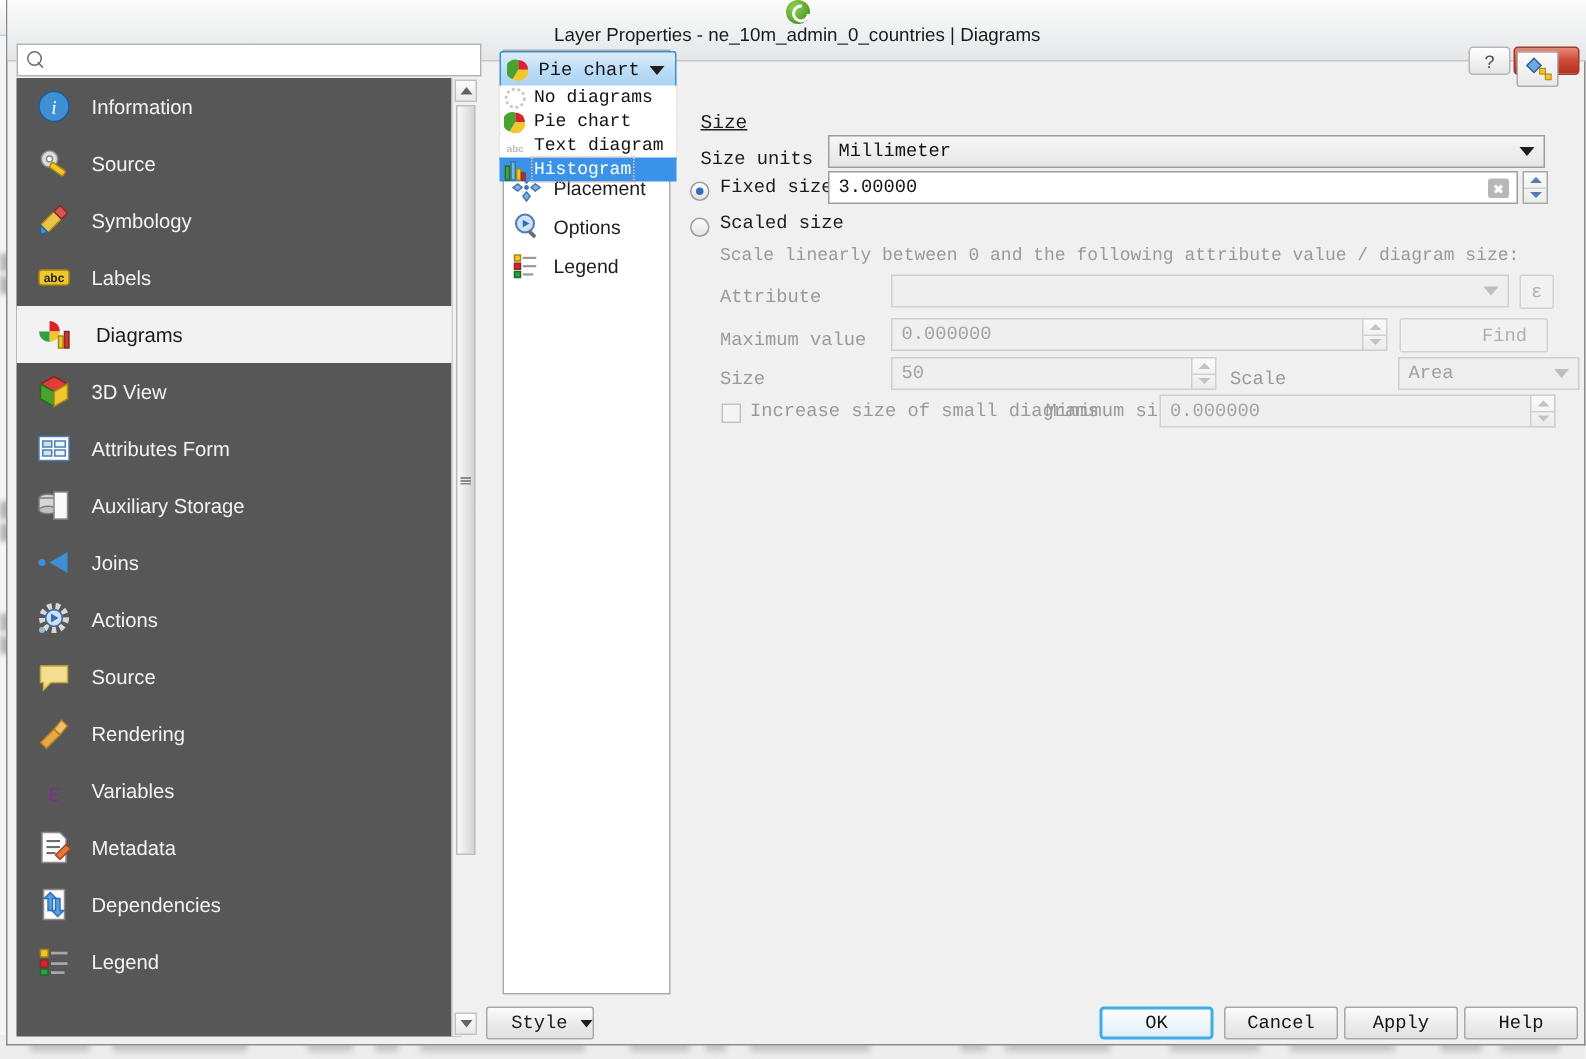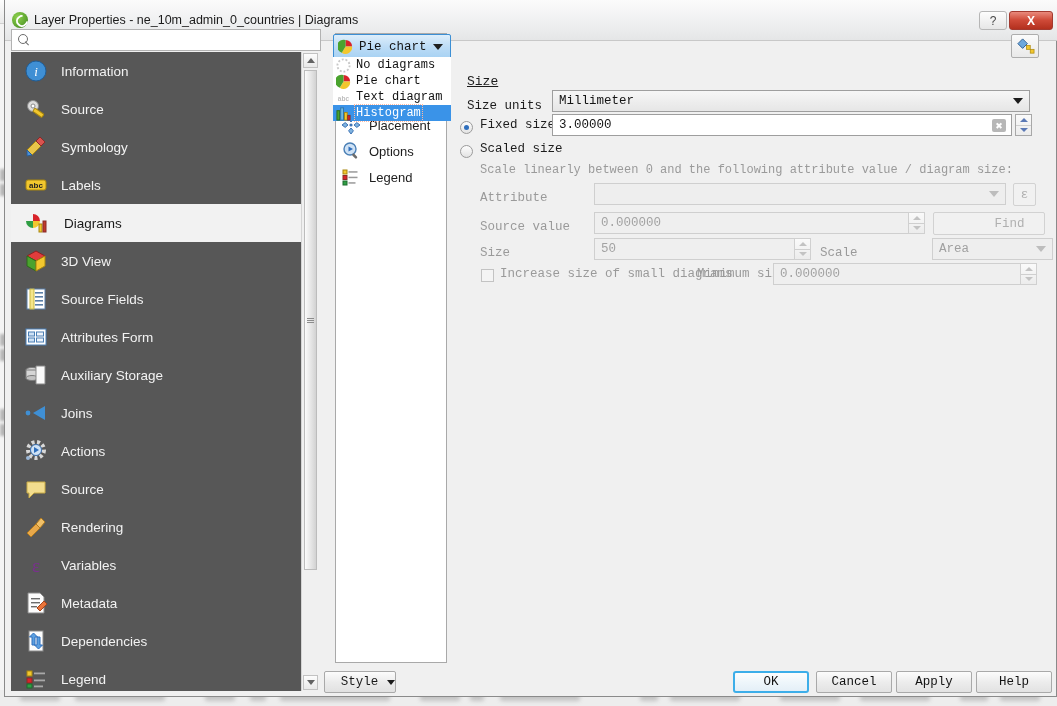--- a/index.html
+++ b/index.html
@@ -52,21 +52,21 @@
     background: #f0f0f0;
     border: 1px solid #8a8a8a;
     border-top: none;
   }
 
   
   #titlebar {
     position: absolute; left: 0; top: 0; width: 1053px; height: 41px;
     background: linear-gradient(#fbfbfb, #eff0f1 55%, #e5e6e7);
     border-bottom: 1px solid #c8c8c8;
-    display: flex; align-items: center;
+    display: flex; align-items: center; flex-direction: column;
   }
   #title-icon {
     width: 16px; height: 16px; margin-left: 7px; margin-right: 6px;
     border-radius: 50%;
     background: radial-gradient(circle at 35% 32%, #8fd14f 0%, #5fa630 58%, #2f6b17 100%);
     position: relative; flex: none;
   }
   #title-icon::after {
     content: ""; position: absolute; left: 4px; top: 3px;
     width: 8px; height: 8px; border-radius: 50%;
@@ -452,31 +452,20 @@
       <div class="side-item">
         <span class="s-ico"><svg viewBox="0 0 24 24" width="24" height="24">
             <path d="M12 2 L21 7 L12 12 L3 7 Z" fill="#e03c3c" stroke="#8f2020"></path>
             <path d="M3 7 L12 12 L12 22 L3 17 Z" fill="#4aa32e" stroke="#2c6b1b"></path>
             <path d="M21 7 L12 12 L12 22 L21 17 Z" fill="#f2c72e" stroke="#a8860f"></path>
           </svg></span>
         <span class="s-label">3D View</span>
       </div>
       <div class="side-item">
         <span class="s-ico"><svg viewBox="0 0 24 24" width="24" height="24">
-            <rect x="3" y="2" width="18" height="20" fill="#fff" stroke="#5a7fa8"></rect>
-            <rect x="6" y="2" width="4" height="20" fill="#f4e58a" stroke="#c9b745"></rect>
-            <rect x="11" y="5" width="8" height="1.6" fill="#5a7fa8"></rect>
-            <rect x="11" y="9" width="8" height="1.6" fill="#5a7fa8"></rect>
-            <rect x="11" y="13" width="8" height="1.6" fill="#5a7fa8"></rect>
-            <rect x="11" y="17" width="8" height="1.6" fill="#5a7fa8"></rect>
-          </svg></span>
-        <span class="s-label">Source Fields</span>
-      </div>
-      <div class="side-item">
-        <span class="s-ico"><svg viewBox="0 0 24 24" width="24" height="24">
             <rect x="2" y="4" width="20" height="16" fill="#fff" stroke="#4a7fb5"></rect>
             <rect x="4.5" y="7" width="6" height="4" fill="#cfe2f5" stroke="#4a7fb5"></rect>
             <rect x="4.5" y="13" width="6" height="4" fill="#cfe2f5" stroke="#4a7fb5"></rect>
             <rect x="12.5" y="7" width="7" height="4" fill="#eef4fb" stroke="#4a7fb5"></rect>
             <rect x="12.5" y="13" width="7" height="4" fill="#eef4fb" stroke="#4a7fb5"></rect>
           </svg></span>
         <span class="s-label">Attributes Form</span>
       </div>
       <div class="side-item">
         <span class="s-ico"><svg viewBox="0 0 24 24" width="24" height="24">
@@ -681,33 +670,33 @@
 
     <div class="fld-label dim" style="left:26px; top:130px; font-size:12px;">Scale linearly between 0 and the following attribute value / diagram size:</div>
 
     <div class="fld-label dim" style="left:26px; top:158px;">Attribute</div>
     <div class="combo-box disabled" style="left:140px; top:150px; width:412px;">
       <span class="cb-val"></span>
       <span class="cb-arrow"></span>
     </div>
     <div class="push-btn dim" style="left:559px; top:150px; width:23px; height:23px;">ε</div>
 
-    <div class="fld-label dim" style="left:26px; top:187px;">Source value</div>
+    <div class="fld-label dim" style="left:26px; top:187px;">Maximum value</div>
     <div class="txt-box disabled" style="left:140px; top:179px; width:330px;">
       <span class="tb-val">0.000000</span>
     </div>
     <div class="spin dim" style="left:454px; top:179px;">
       <div>
           <i></i>
         </div>
         <div>
           <i></i>
         </div>
     </div>
-    <div class="push-btn dim" style="left:479px; top:179px; width:112px;padding-left:41px;">Find</div>
+    <div class="push-btn dim" style="left:479px; top:179px; width:99px;padding-left:41px;">Find</div>
 
     <div class="fld-label dim" style="left:26px; top:213px;">Size</div>
     <div class="txt-box disabled" style="left:140px; top:205px; width:215px;">
       <span class="tb-val">50</span>
     </div>
     <div class="spin dim" style="left:340px; top:205px;">
       <div>
           <i></i>
         </div>
         <div>

